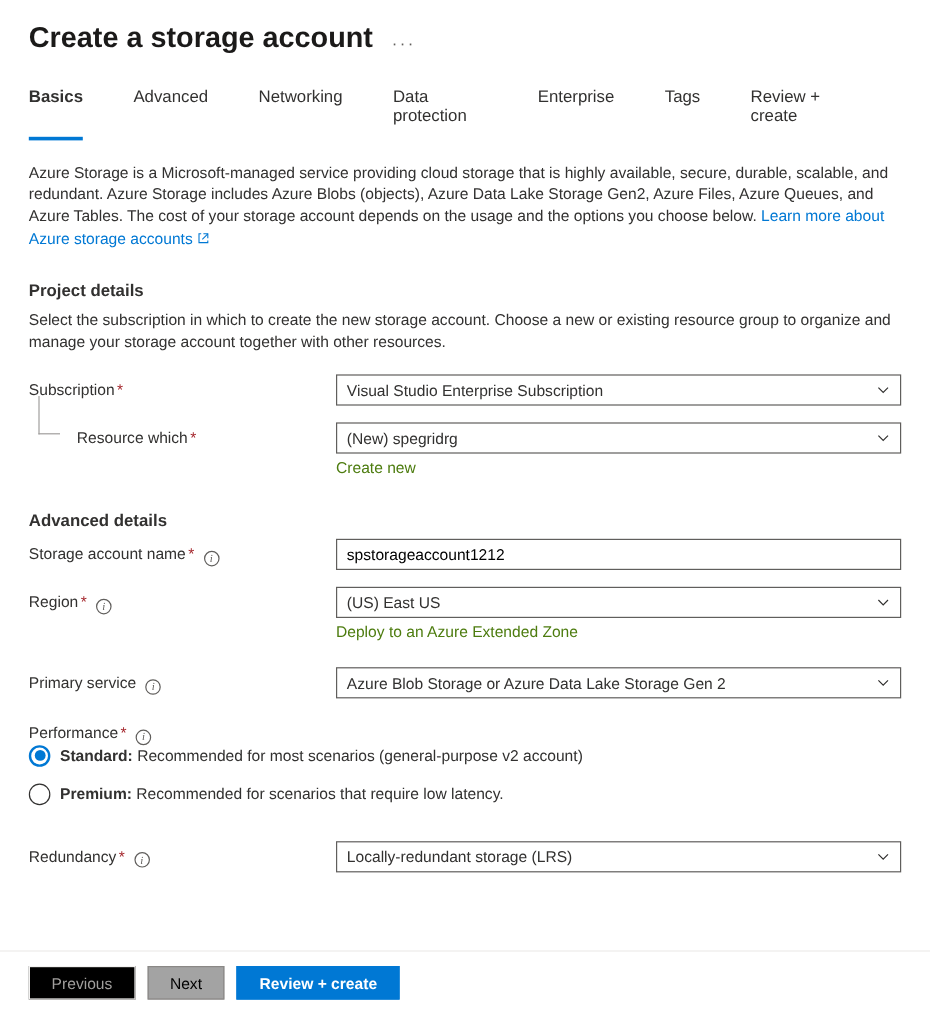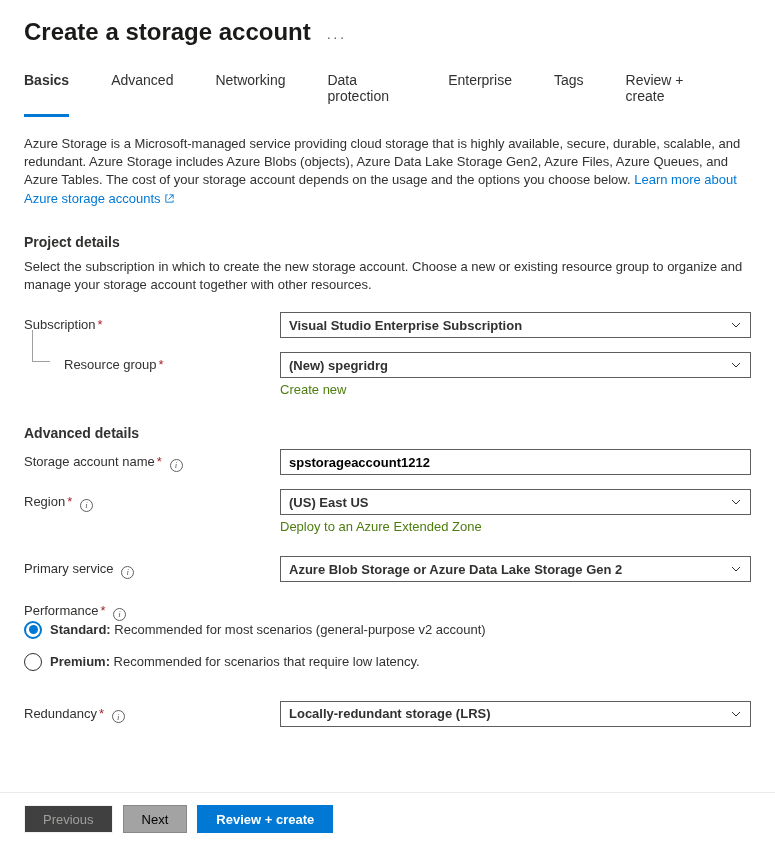--- a/index.html
+++ b/index.html
@@ -112,21 +112,20 @@
     }
     .select-box, .text-input {
       width: 100%;
       height: 26px;
       border: 1px solid #605e5c;
       padding: 0 8px;
       font-size: 13px;
       font-family: inherit;
       background: #fff;
       position: relative;
-      font-weight: bold;
     }
     .select-box {
       display: flex;
       align-items: center;
       justify-content: space-between;
       cursor: pointer;
     }
     .chevron {
       flex-shrink: 0;
     }
@@ -192,21 +191,21 @@
     .btn {
       height: 28px;
       padding: 0 18px;
       font-size: 13px;
       font-family: inherit;
       cursor: pointer;
       border: 1px solid #8a8886;
       background: #a3a3a3;
     }
     .btn-disabled {
-      background: #404040;
+      background: #000000;
       color: #a19f9d;
       border: 1px solid #f3f2f1;
       cursor: default;
     }
     .btn-primary {
       background: #0078d4;
       color: #fff;
       border: 1px solid #0078d4;
       font-weight: 600;
     }
@@ -256,21 +255,21 @@
         <svg class="chevron" width="12" height="12" viewBox="0 0 12 12">
             <path d="M2 4l4 4 4-4" fill="none" stroke="#323130" stroke-width="1"></path>
           </svg>
       </div>
     </div>
   </div>
 
   <div class="field-row">
     <div class="field-label-col rg-indent">
       <div class="rg-connector"></div>
-      <span>Resource group</span><span class="req">*</span>
+      <span>Resource which</span><span class="req">*</span>
     </div>
     <div class="field-input-col">
       <div class="select-box">
         <span>(New) spegridrg</span>
         <svg class="chevron" width="12" height="12" viewBox="0 0 12 12">
             <path d="M2 4l4 4 4-4" fill="none" stroke="#323130" stroke-width="1"></path>
           </svg>
       </div>
       <a class="sub-link">Create new</a>
     </div>

